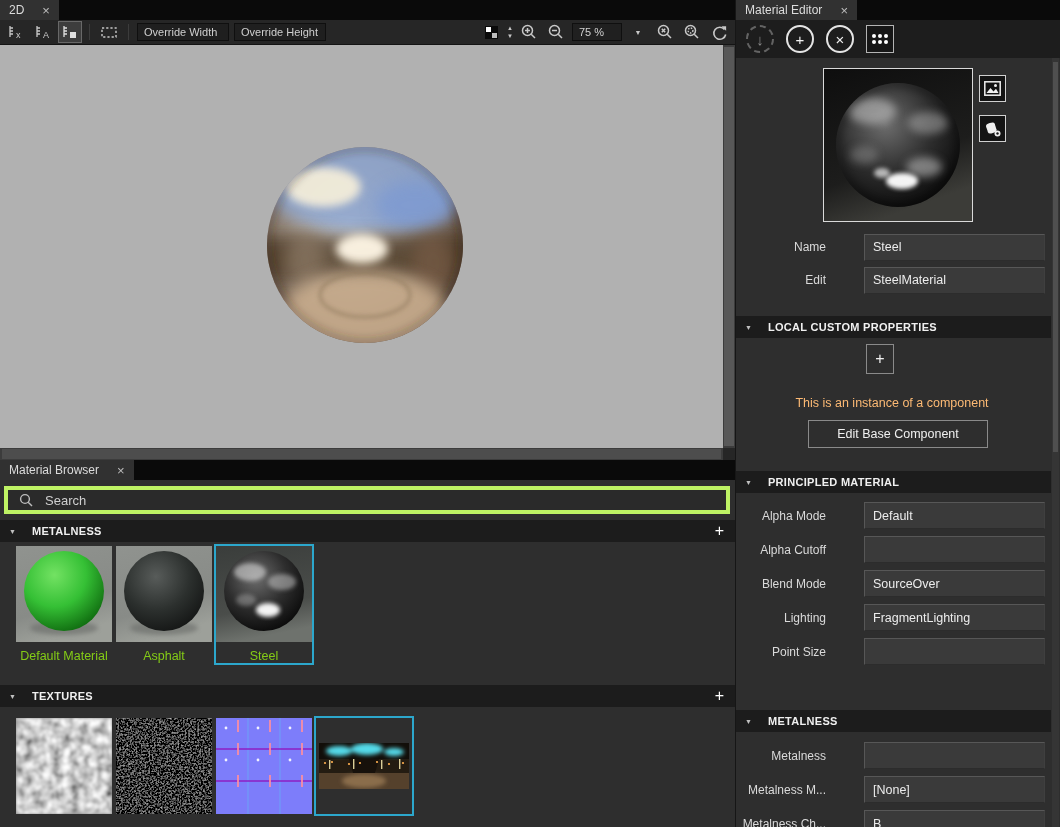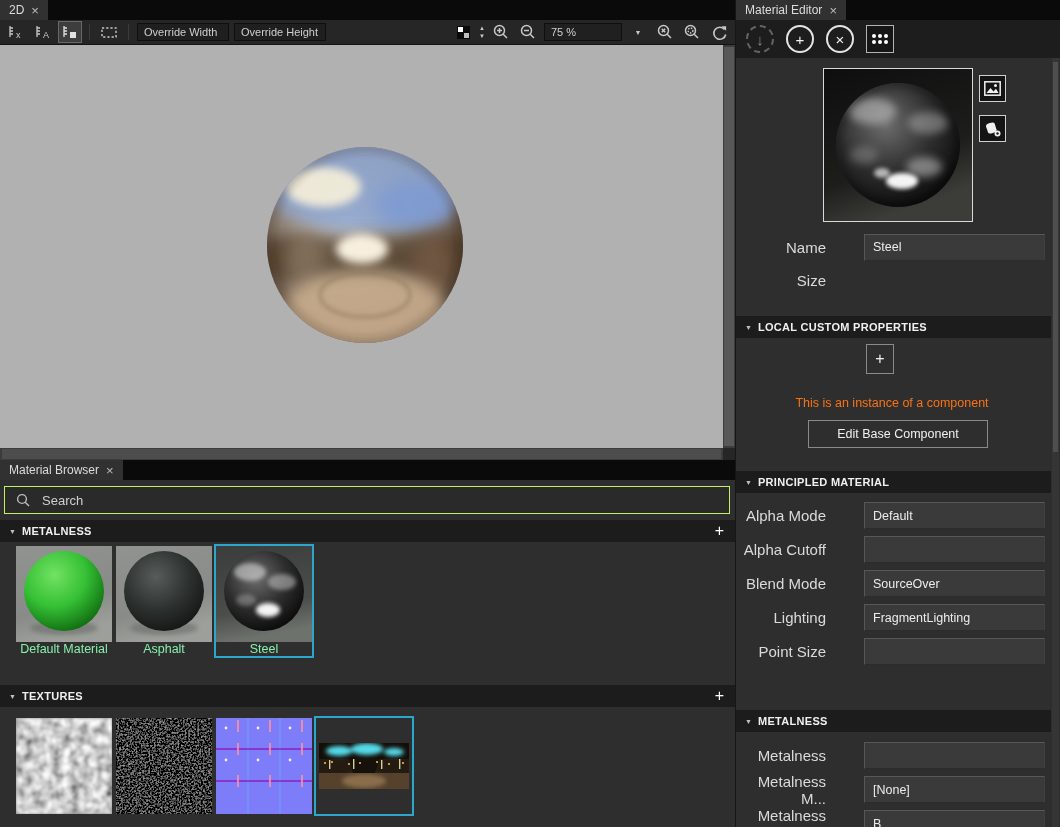--- a/index.html
+++ b/index.html
@@ -6,93 +6,93 @@
   html,body { width:1060px; height:827px; overflow:hidden; }
   body {
     position:relative; background:#2e2e2e;
     font-family:"Liberation Sans", sans-serif; color:#ddd; font-size:12px;
     -webkit-font-smoothing:antialiased;
   }
   .abs { position:absolute; }
 
   
   .tabbar { position:absolute; left:0; right:0; height:20px; background:#0a0a0a; display:flex; }
-  .tab { background:#313131; color:#dcdcdc; display:flex; align-items:center; gap:7px;
+  .tab { background:#313131; color:#dcdcdc; display:flex; align-items:center; gap:18px;
          padding:0 9px; font-size:12px; cursor:default;text-align:center; }
   .tab .x { color:#bdbdbd; font-size:13px; line-height:1; }
 
   
   #left { left:0; top:0; width:735px; height:827px; }
 
   #toolbar2d { top:20px; left:0; width:735px; height:25px; background:#262626;
                display:flex; align-items:center; gap:5px; padding:0 5px;
                border-bottom:1px solid #141414; }
   .tbtn { height:20px; min-width:22px; display:flex; align-items:center; justify-content:center; color:#c8c8c8; }
   .tbtn.active { background:#3d3d3d; outline:1px solid #686868; }
   .tsep { width:1px; height:16px; background:#3c3c3c; margin:0 3px; }
   .tfield { background:#1f1f1f; border:1px solid #0f0f0f; color:#d0d0d0; height:18px;
             padding:0 6px; font-size:11px; width:92px; font-family:"Liberation Sans",sans-serif; }
   .tfield::placeholder { color:#cfcfcf; opacity:1; }
-  #zoomfield { width:78px; background:#202020; }
+  #zoomfield { width:50px; background:#202020; }
   .spin { display:flex; flex-direction:column; font-size:6px; line-height:6px; color:#c8c8c8; gap:2px; }
 
   #viewport { top:45px; left:0; width:723px; height:403px; background:#b1b1b1; }
   #vscroll { top:45px; left:723px; width:12px; height:403px; background:#3c3c3c; }
   #vscroll .thumb { position:absolute; left:1px; right:1px; top:2px; bottom:2px; background:#585858; }
   #hscroll { top:448px; left:0; width:723px; height:12px; background:#3c3c3c; }
   #hscroll .thumb { position:absolute; top:1px; bottom:1px; left:2px; right:2px; background:#4d4d4d; }
   #scorner { top:448px; left:723px; width:12px; height:12px; background:#262626; }
 
   
   #browser { top:460px; left:0; width:735px; height:323px; background:#2e2e2e; }
   #searchbox { position:absolute; top:26px; left:4px; right:5px; height:28px;
-               border:1px solid #bef264; background:#2a2a2a; display:flex; align-items:center; }
+               border:4px solid #bef264; background:#2a2a2a; display:flex; align-items:center; }
   #searchbox input { background:transparent; border:none; outline:none; color:#cfcfcf;
                      font-size:13px; flex:1; font-family:"Liberation Sans",sans-serif; }
   #searchbox input::placeholder { color:#cfcfcf; opacity:1; }
 
   .sechdr { position:absolute; left:0; right:0; height:22px; background:#1c1c1c;
-            display:flex; align-items:center; gap:6px; padding:0 9px; }
+            display:flex; align-items:center; gap:16px; padding:0 9px; }
   .sechdr .caret { font-size:7px; color:#c0c0c0; }
   .sechdr .title { font-size:11px; font-weight:700; letter-spacing:.3px; color:#f0f0f0; }
   .sechdr .plus { margin-left:auto; font-size:16px; color:#ffffff; line-height:1; padding:0 2px; }
 
   .itemrow { position:absolute; left:14px; display:flex; }
   .gitem { width:100px; border:2px solid transparent; display:flex; flex-direction:column; align-items:center; }
   .gitem.selected { border-color:#2ca7cc; }
   .gthumb { width:96px; height:96px; display:block; }
-  .glabel { margin-top:0; font-size:12.5px; color:#86efac; }
+  .glabel { margin-top:7px; font-size:12.5px; color:#84cc16; }
   .texinner { width:96px; height:96px; display:flex; align-items:center; justify-content:center; }
 
   
   #right { left:735px; top:0; width:325px; height:827px; background:#2e2e2e; border-left:1px solid #161616; }
   #edtoolbar { top:20px; left:0; right:0; height:38px; background:#1d1d1d; display:flex;
                align-items:center; gap:12px; padding:0 10px; }
   .cbtn { width:28px; height:28px; border-radius:50%; border:2px solid #e4e4e4; color:#f2f2f2;
           display:flex; align-items:center; justify-content:center; font-size:15px; background:transparent; }
   .cbtn.disabled { border:2px dashed #636363; color:#8a8a8a; }
   .gridbtn { width:28px; height:28px; border:1px solid #b4b4b4; background:#161616;
              display:flex; align-items:center; justify-content:center; }
   .gridbtn .dots { display:grid; grid-template-columns:repeat(3,4px); grid-template-rows:repeat(2,4px); gap:2px; }
   .gridbtn .dots i { background:#fff; border-radius:50%; }
 
   #previewbox { top:68px; left:87px; width:150px; height:154px; border:1px solid #dadada; background:#101010; }
   .sidebtn { left:243px; width:27px; height:27px; border:1px solid #d0d0d0; background:#141414;
              display:flex; align-items:center; justify-content:center; }
 
   .frow { position:absolute; left:0; right:15px; display:flex; align-items:center; }
-  .flabel { width:90px; text-align:right; color:#dadada; font-size:15px; flex:none; }
+  .flabel { width:90px; text-align:right; color:#dadada; font-size:12px; flex:none; }
   .ffield { flex:1; margin-left:38px; height:27px; background:#3a3a3a;
             border:1px solid #575757; border-bottom-color:#2c2c2c; border-right-color:#3f3f3f;
             display:flex; align-items:center; padding:0 8px; color:#ececec; font-size:12.5px; }
 
   #lcp-plus { top:344px; left:130px; width:28px; height:30px; border:1px solid #8a8a8a;
               background:transparent; color:#f0f0f0; font-size:16px;
               display:flex; align-items:center; justify-content:center; }
-  #instance-note { top:396px; left:0; right:12px; text-align:center; color:#f97316; font-size:12.5px; }
+  #instance-note { top:396px; left:0; right:12px; text-align:center; color:#fdba74; font-size:12.5px; }
   #edit-base { top:420px; left:72px; width:180px; height:28px; border:1px solid #8a8a8a;
                background:transparent; color:#f0f0f0; font-size:12.5px;
                display:flex; align-items:center; justify-content:center; }
 
   #rscroll { top:58px; right:1px; width:7px; bottom:0; background:#353535; }
   #rscroll .thumb { position:absolute; left:1px; right:1px; top:4px; height:390px; background:#4f4f4f; }
 
   svg { display:block; }
 </style>
 </head>
@@ -497,21 +497,22 @@
       <circle cx="13.5" cy="13.5" r="3" fill="#f0f0f0"></circle>
       <circle cx="13.5" cy="13.5" r="1.2" fill="#161616"></circle>
       </svg>
   </div>
 
   <div class="frow" style="top:234px;height:26px">
     <div class="flabel">Name</div>
     <div class="ffield">Steel</div>
   </div>
   <div class="frow" style="top:267px;height:26px">
-    <div class="flabel">Size</div>
+    <div class="flabel">Edit</div>
+    <div class="ffield">SteelMaterial</div>
   </div>
 
   <div class="sechdr" style="top:316px;right:9px">
     <span class="caret">▼</span>
     <span class="title">LOCAL CUSTOM PROPERTIES</span>
   </div>
   <div id="lcp-plus" class="abs">
     <span>+</span>
   </div>
   <div id="instance-note" class="abs">This is an instance of a component</div>

